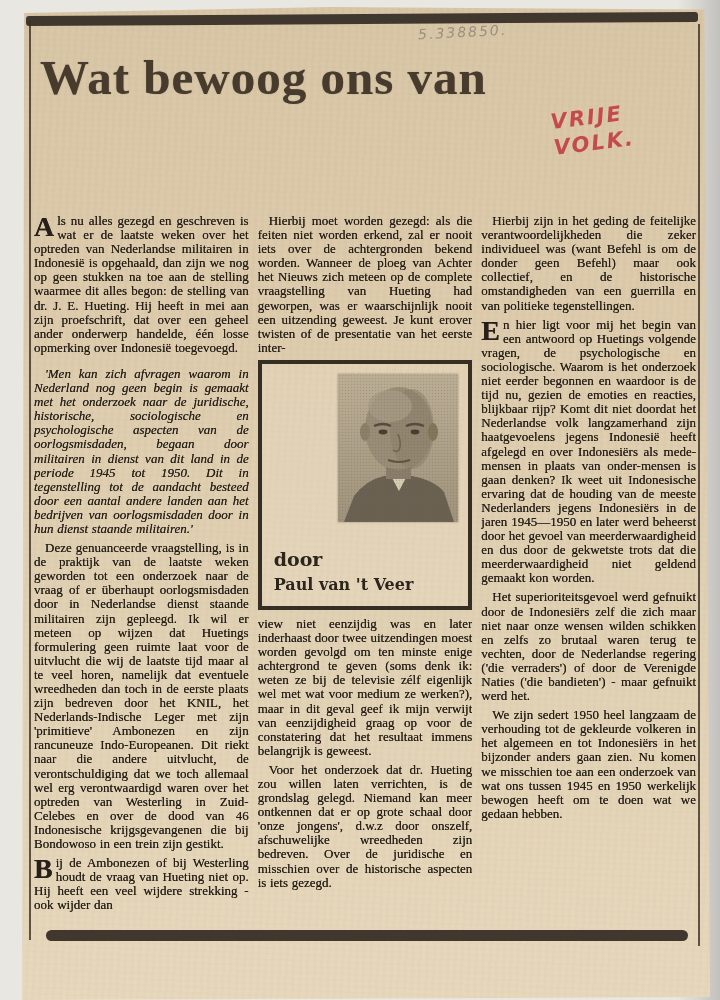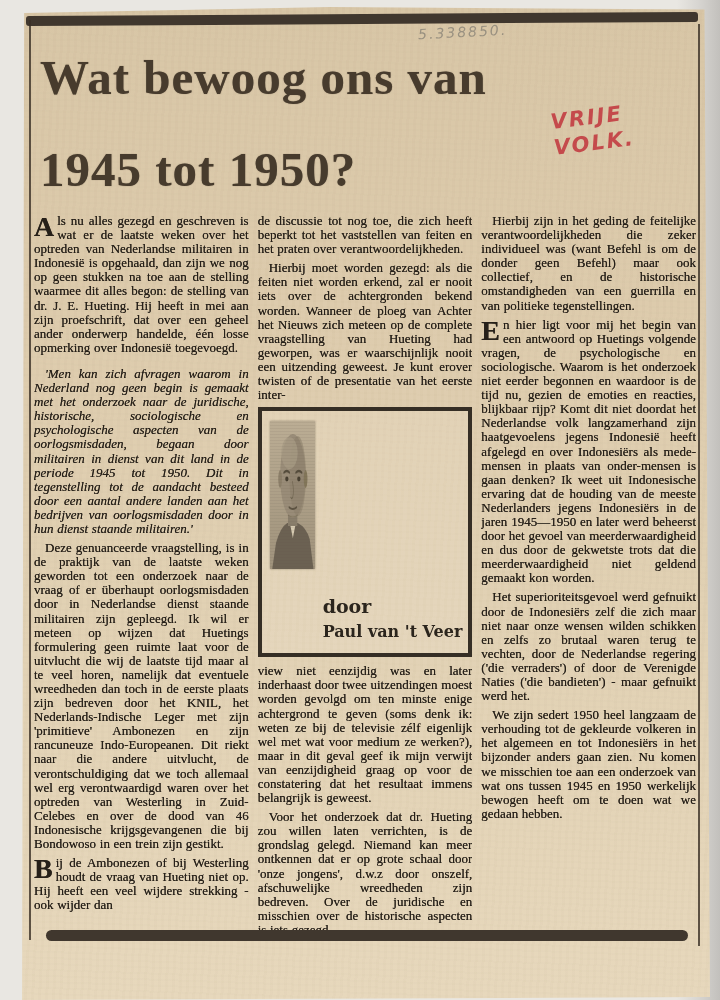--- a/index.html
+++ b/index.html
@@ -64,21 +64,21 @@
   }
   .col p.para.indent{text-indent:11px;}
   .col p.para.italic{font-style:italic;margin-top:12px;}
   .dropcap{
     float:left;font-size:28px;line-height:23px;font-weight:700;
     padding:1px 3px 0 0;
   }
   .photo-frame{
     width:100%;height:250px;border:4px solid #352e25;margin:4px 0 7px 0;
     padding:8px 6px 6px 8px;background:rgba(255,250,238,.12);
-    display:flex;flex-direction:row;
+    display:flex;flex-direction:column;
   }
   .photo{
     width:120px;height:148px;margin-left:auto;margin-right:4px;margin-top:2px;
     background:var(--photo-bg);box-shadow:0 0 2px rgba(50,40,30,.4);
   }
   .photo svg{display:block;width:100%;height:100%;}
   .byline{margin-top:auto;padding:4px 0 2px 4px;color:#2b251d;}
   .byline .door{font-family:"DejaVu Serif", serif;font-weight:700;font-size:19px;line-height:24px;}
   .byline .author{font-family:"DejaVu Serif", serif;font-weight:700;font-size:16px;line-height:27px;white-space:nowrap;}
   .paper-grain{
@@ -93,42 +93,40 @@
 
 <div class="clipping">
   <div class="paper-grain"></div>
 
   <div class="top-rule"></div>
 
   <div class="archive-number">5.338850.</div>
 
   <div class="headline">
     <div class="hl">Wat bewoog ons van</div>
-    <div class="hl">1945 tot 1950?</div>
   </div>
 
   <div class="stamp">
     <div>VRIJE</div>
     <div>VOLK.</div>
   </div>
 
   <div class="left-rule"></div>
   <div class="right-rule"></div>
 
   <div class="columns">
     <div class="col">
         <p class="para"><span class="dropcap">A</span>ls nu alles gezegd en geschreven is wat er de laatste weken over het optreden van Nederlandse militairen in Indonesië is opgehaald, dan zijn we nog op geen stukken na toe aan de stelling waarmee dit alles begon: de stelling van dr. J. E. Hueting. Hij heeft in mei aan zijn proefschrift, dat over een geheel ander onderwerp handelde, één losse opmerking over Indonesië toegevoegd.</p>
         <p class="para italic indent">'Men kan zich afvragen waarom in Nederland nog geen begin is gemaakt met het onderzoek naar de juridische, historische, sociologische en psychologische aspecten van de oorlogsmisdaden, begaan door militairen in dienst van dit land in de periode 1945 tot 1950. Dit in tegenstelling tot de aandacht besteed door een aantal andere landen aan het bedrijven van oorlogsmisdaden door in hun dienst staande militairen.'</p>
         <p class="para indent">Deze genuanceerde vraagstelling, is in de praktijk van de laatste weken geworden tot een onderzoek naar de vraag of er überhaupt oorlogsmisdaden door in Nederlandse dienst staande militairen zijn gepleegd. Ik wil er meteen op wijzen dat Huetings formulering geen ruimte laat voor de uitvlucht die wij de laatste tijd maar al te veel horen, namelijk dat eventuele wreedheden dan toch in de eerste plaats zijn bedreven door het KNIL, het Nederlands-Indische Leger met zijn 'primitieve' Ambonezen en zijn rancuneuze Indo-Europeanen. Dit riekt naar die andere uitvlucht, de verontschuldiging dat we toch allemaal wel erg verontwaardigd waren over het optreden van Westerling in Zuid-Celebes en over de dood van 46 Indonesische krijgsgevangenen die bij Bondowoso in een trein zijn gestikt.</p>
         <p class="para"><span class="dropcap">B</span>ij de Ambonezen of bij Westerling houdt de vraag van Hueting niet op. Hij heeft een veel wijdere strekking - ook wijder dan</p>
       </div>
 
     <div class="col">
       <div>
-          <p class="para">de discussie tot nog toe, die zich heeft beperkt tot het vaststellen van feiten en het praten over verantwoordelijkheden.</p>
           <p class="para indent">Hierbij moet worden gezegd: als die feiten niet worden erkend, zal er nooit iets over de achtergronden bekend worden. Wanneer de ploeg van Achter het Nieuws zich meteen op de complete vraagstelling van Hueting had geworpen, was er waarschijnlijk nooit een uitzending geweest. Je kunt erover twisten of de presentatie van het eerste inter-</p>
         </div>
 
       <div class="photo-frame">
         <div class="photo">
           <svg viewBox="0 0 120 148" preserveAspectRatio="none" aria-hidden="true">
             <defs>
               <linearGradient id="pbg" x1="0" y1="0" x2="0" y2="1">
                 <stop offset="0" stop-color="#bcae95"></stop>
                   <stop offset="1" stop-color="#a0937c"></stop>

